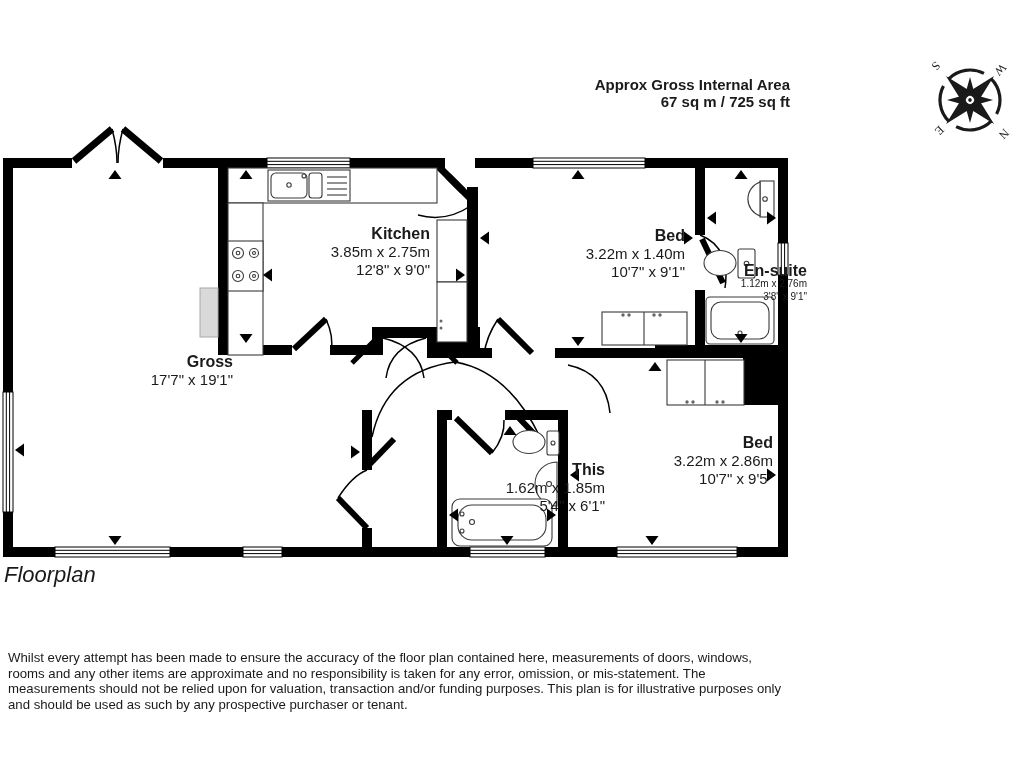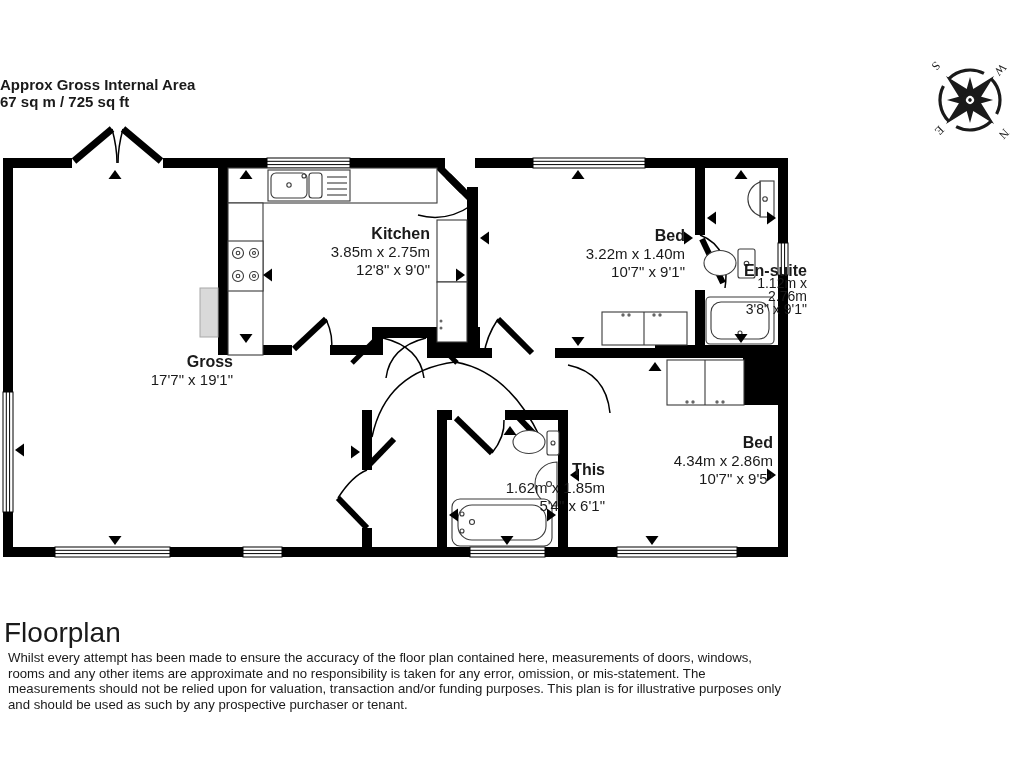--- a/index.html
+++ b/index.html
@@ -1,27 +1,27 @@
 <!DOCTYPE html>
 <html><head>
 <meta charset="utf-8">
 <style>
   html,body{margin:0;padding:0;background:#fff;}
   #page{position:relative;width:1024px;height:768px;background:#fff;overflow:hidden;
         font-family:"Liberation Sans",sans-serif;color:#1a1a1a;}
-  .title-block{position:absolute;left:0;top:76px;width:790px;text-align:left;
+  .title-block{position:absolute;left:0;top:76px;width:790px;text-align:right;
                font-weight:bold;font-size:15px;line-height:17px;}
   .plan-svg{position:absolute;left:0;top:125px;}
   .compass-svg{position:absolute;left:920px;top:36px;}
   .room-label{position:absolute;text-align:right;pointer-events:none;}
   .room-label .rname{font-weight:bold;font-size:16px;line-height:18px;}
   .room-label .rdim{font-size:15px;line-height:18px;padding-left:20px;}
   .room-label.small .rname{font-size:16px;line-height:13px;}
-  .room-label.small .rdim{font-size:14px;line-height:13px;}
-  .floorplan-caption{position:absolute;left:4px;top:620px;font-size:28px;line-height:26px;}
+  .room-label.small .rdim{font-size:10px;line-height:13px;}
+  .floorplan-caption{position:absolute;left:4px;top:562px;font-size:22px;line-height:26px;font-style:italic;}
   .disclaimer{position:absolute;left:8px;top:650px;width:774px;text-align:left;
               font-size:13.2px;line-height:15.7px;}
   svg .wall{fill:#000;shape-rendering:crispEdges;}
   svg .winline{stroke:#000;stroke-width:1;}
   svg .arc{fill:none;stroke:#000;stroke-width:1.5;}
   svg .leaf{stroke:#000;}
   svg .fx{fill:#fff;stroke:#3a3a3a;stroke-width:1.1;}
   svg .fxl{fill:none;stroke:#3a3a3a;stroke-width:1.1;}
   svg .arrow{fill:#000;}
 </style>
@@ -309,21 +309,21 @@
     <div class="rdim">1.12m x 2.76m</div>
     <div class="rdim">3'8" x 9'1"</div>
   </div>
   <div class="room-label" style="left:405px;top:461px;width:200px;">
     <div class="rname">This</div>
     <div class="rdim">1.62m x 1.85m</div>
     <div class="rdim">5'4" x 6'1"</div>
   </div>
   <div class="room-label" style="left:573px;top:434px;width:200px;">
     <div class="rname">Bed</div>
-    <div class="rdim">4.34m x 2.86m</div>
+    <div class="rdim">3.22m x 2.86m</div>
     <div class="rdim">10'7" x 9'5"</div>
   </div>
 
   <div class="floorplan-caption">Floorplan</div>
 
   <div class="disclaimer">Whilst every attempt has been made to ensure the accuracy of the floor plan contained here, measurements of doors, windows, rooms and any other items are approximate and no responsibility is taken for any error, omission, or mis-statement. The measurements should not be relied upon for valuation, transaction and/or funding purposes. This plan is for illustrative purposes only and should be used as such by any prospective purchaser or tenant.</div>
 
 </div>
 
 </body></html>

